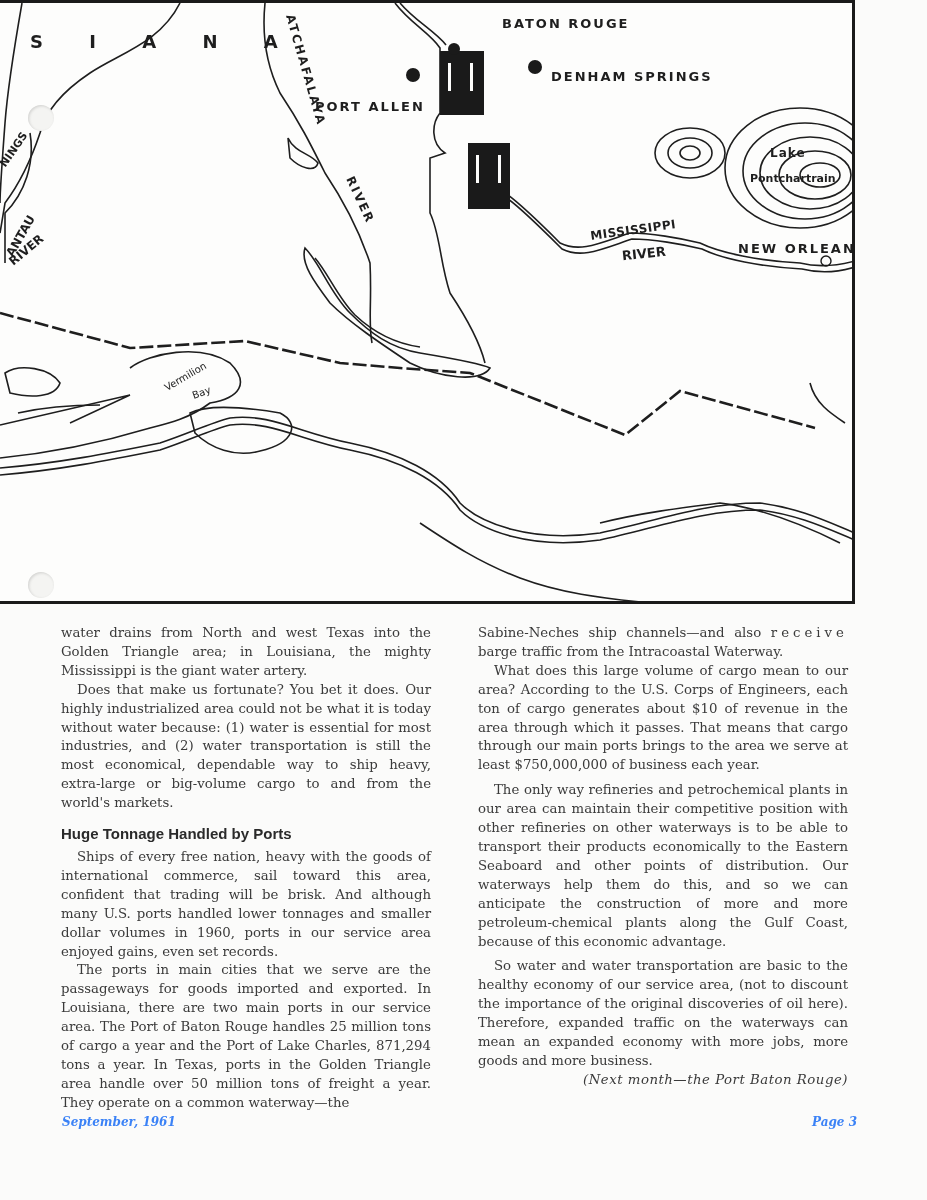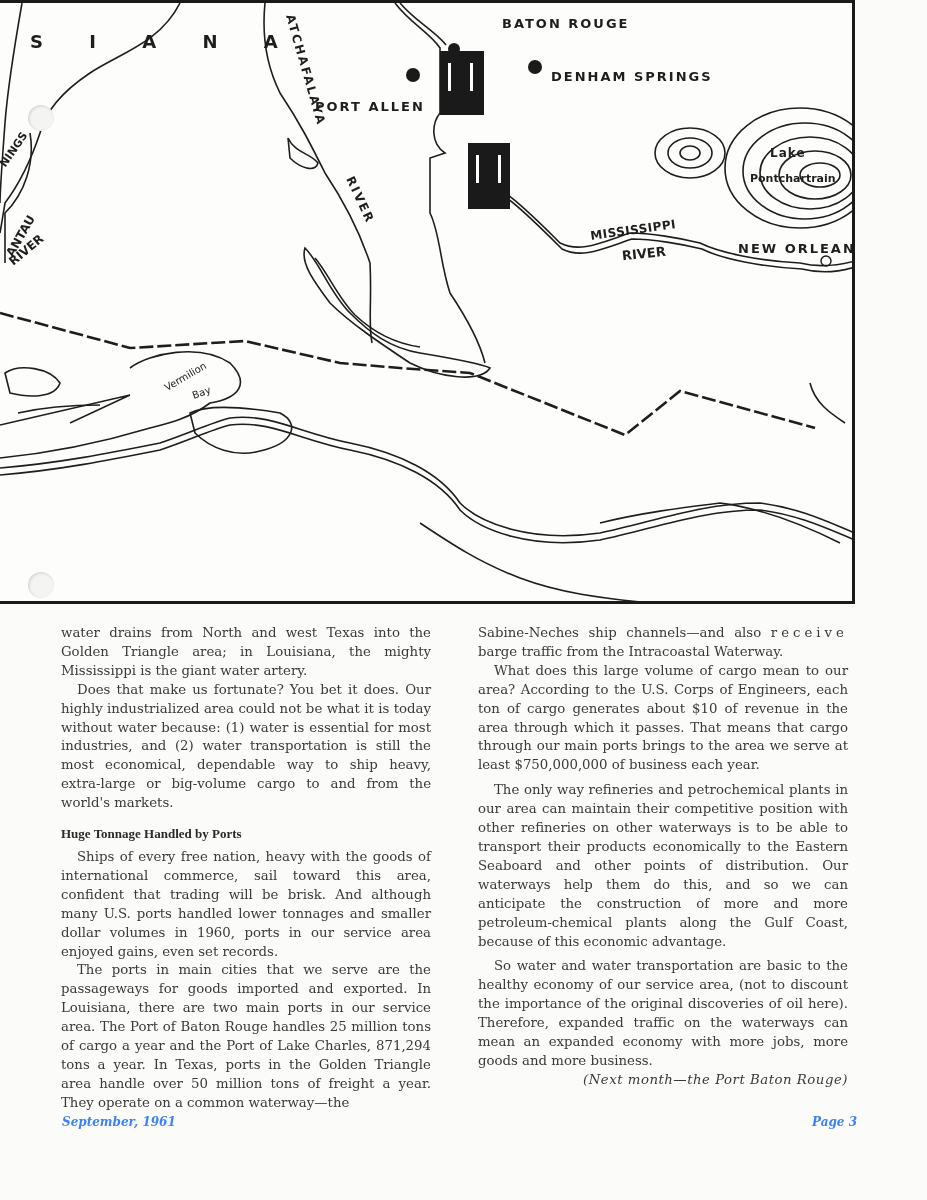--- a/index.html
+++ b/index.html
@@ -25,22 +25,22 @@
     position: absolute; width: 26px; height: 26px; border-radius: 50%;
     background: #f4f4f2; box-shadow: inset 1px 1px 3px rgba(0,0,0,0.15);
   }
   .col {
     position: absolute; top: 624px; width: 370px;
     font-size: 13.3px; line-height: 18.9px; text-align: justify;
   }
   .col p { margin: 0; text-indent: 16px; }
   .col p.noindent { text-indent: 0; }
   .col h3 {
-    font-family: Liberation Serif, serif;
-    font-size: 13px; font-weight: bold; margin: 12px 0 4px 0; color: #2a2a2a;
+    font-family: Liberation Sans, sans-serif;
+    font-size: 15px; font-weight: bold; margin: 12px 0 4px 0; color: #2a2a2a;
   }
   .col-left { left: 61px; }
   .col-right { left: 478px; }
   .spaced { letter-spacing: 4px; }
   .next {
     text-align: right; font-style: italic; margin-top: 8px; text-indent: 0 !important;
     letter-spacing: 0.5px;
   }
   .footer {
     position: absolute; top: 1115px; font-style: italic; font-weight: bold;

